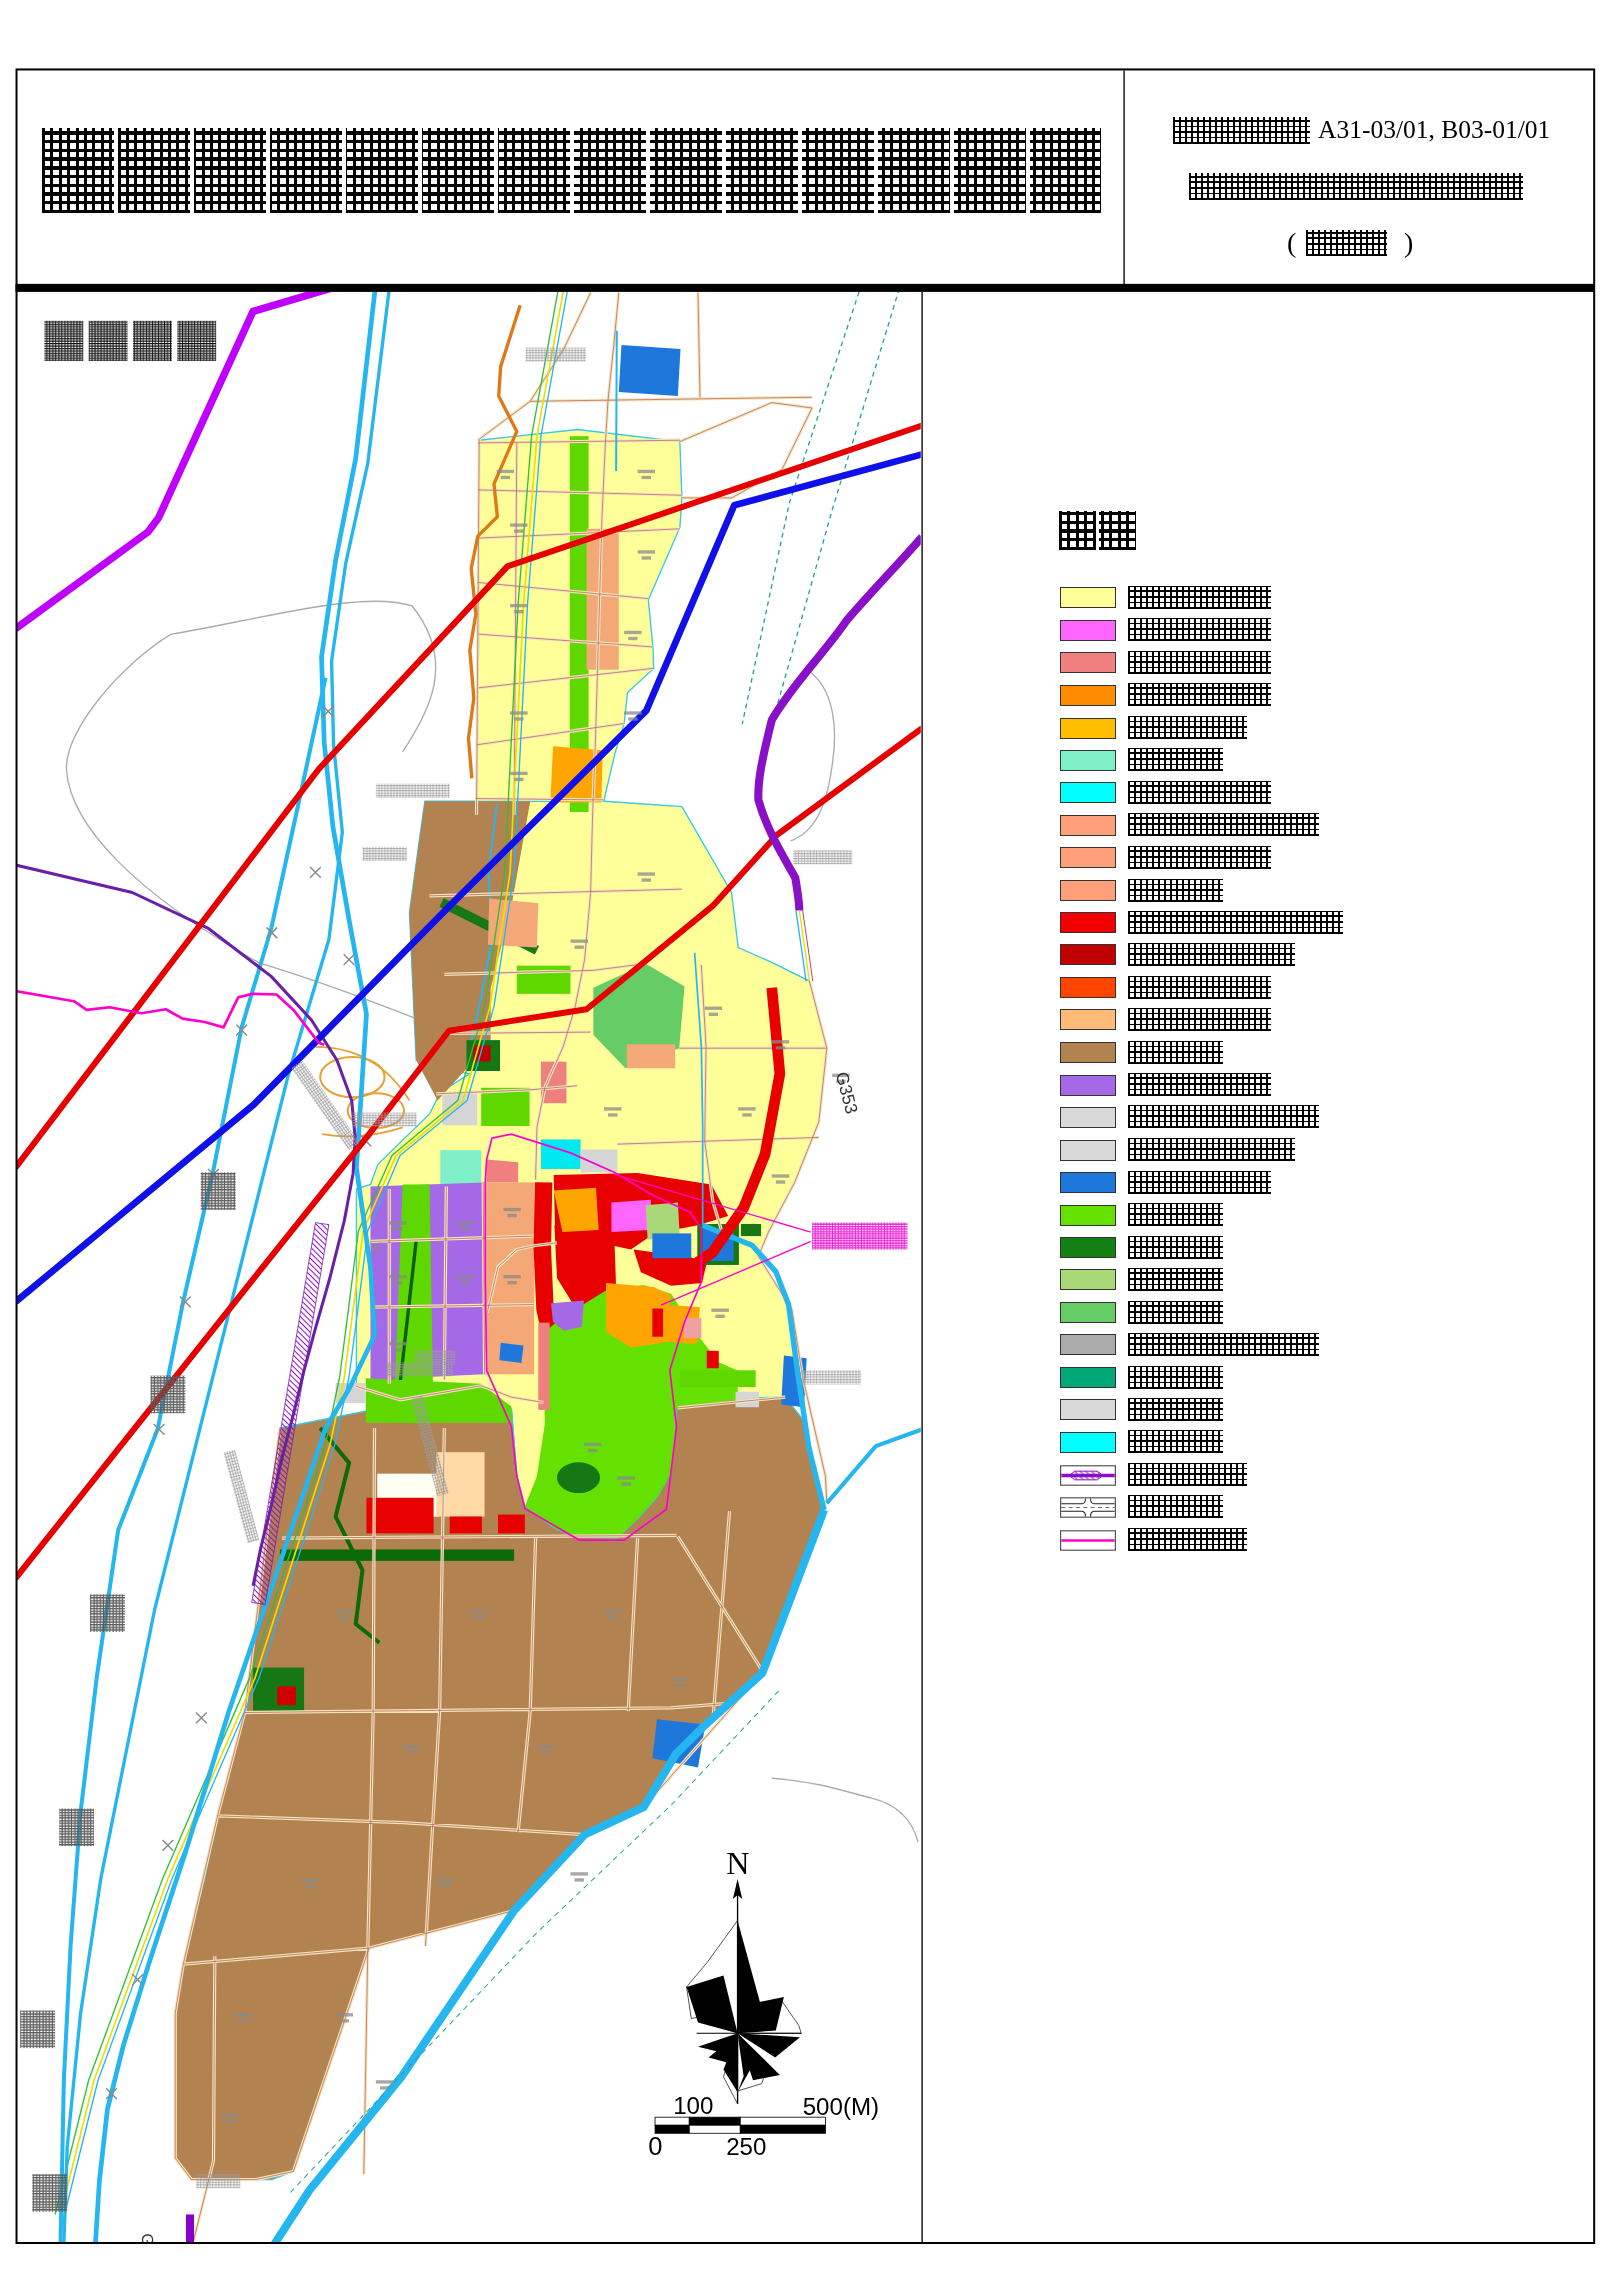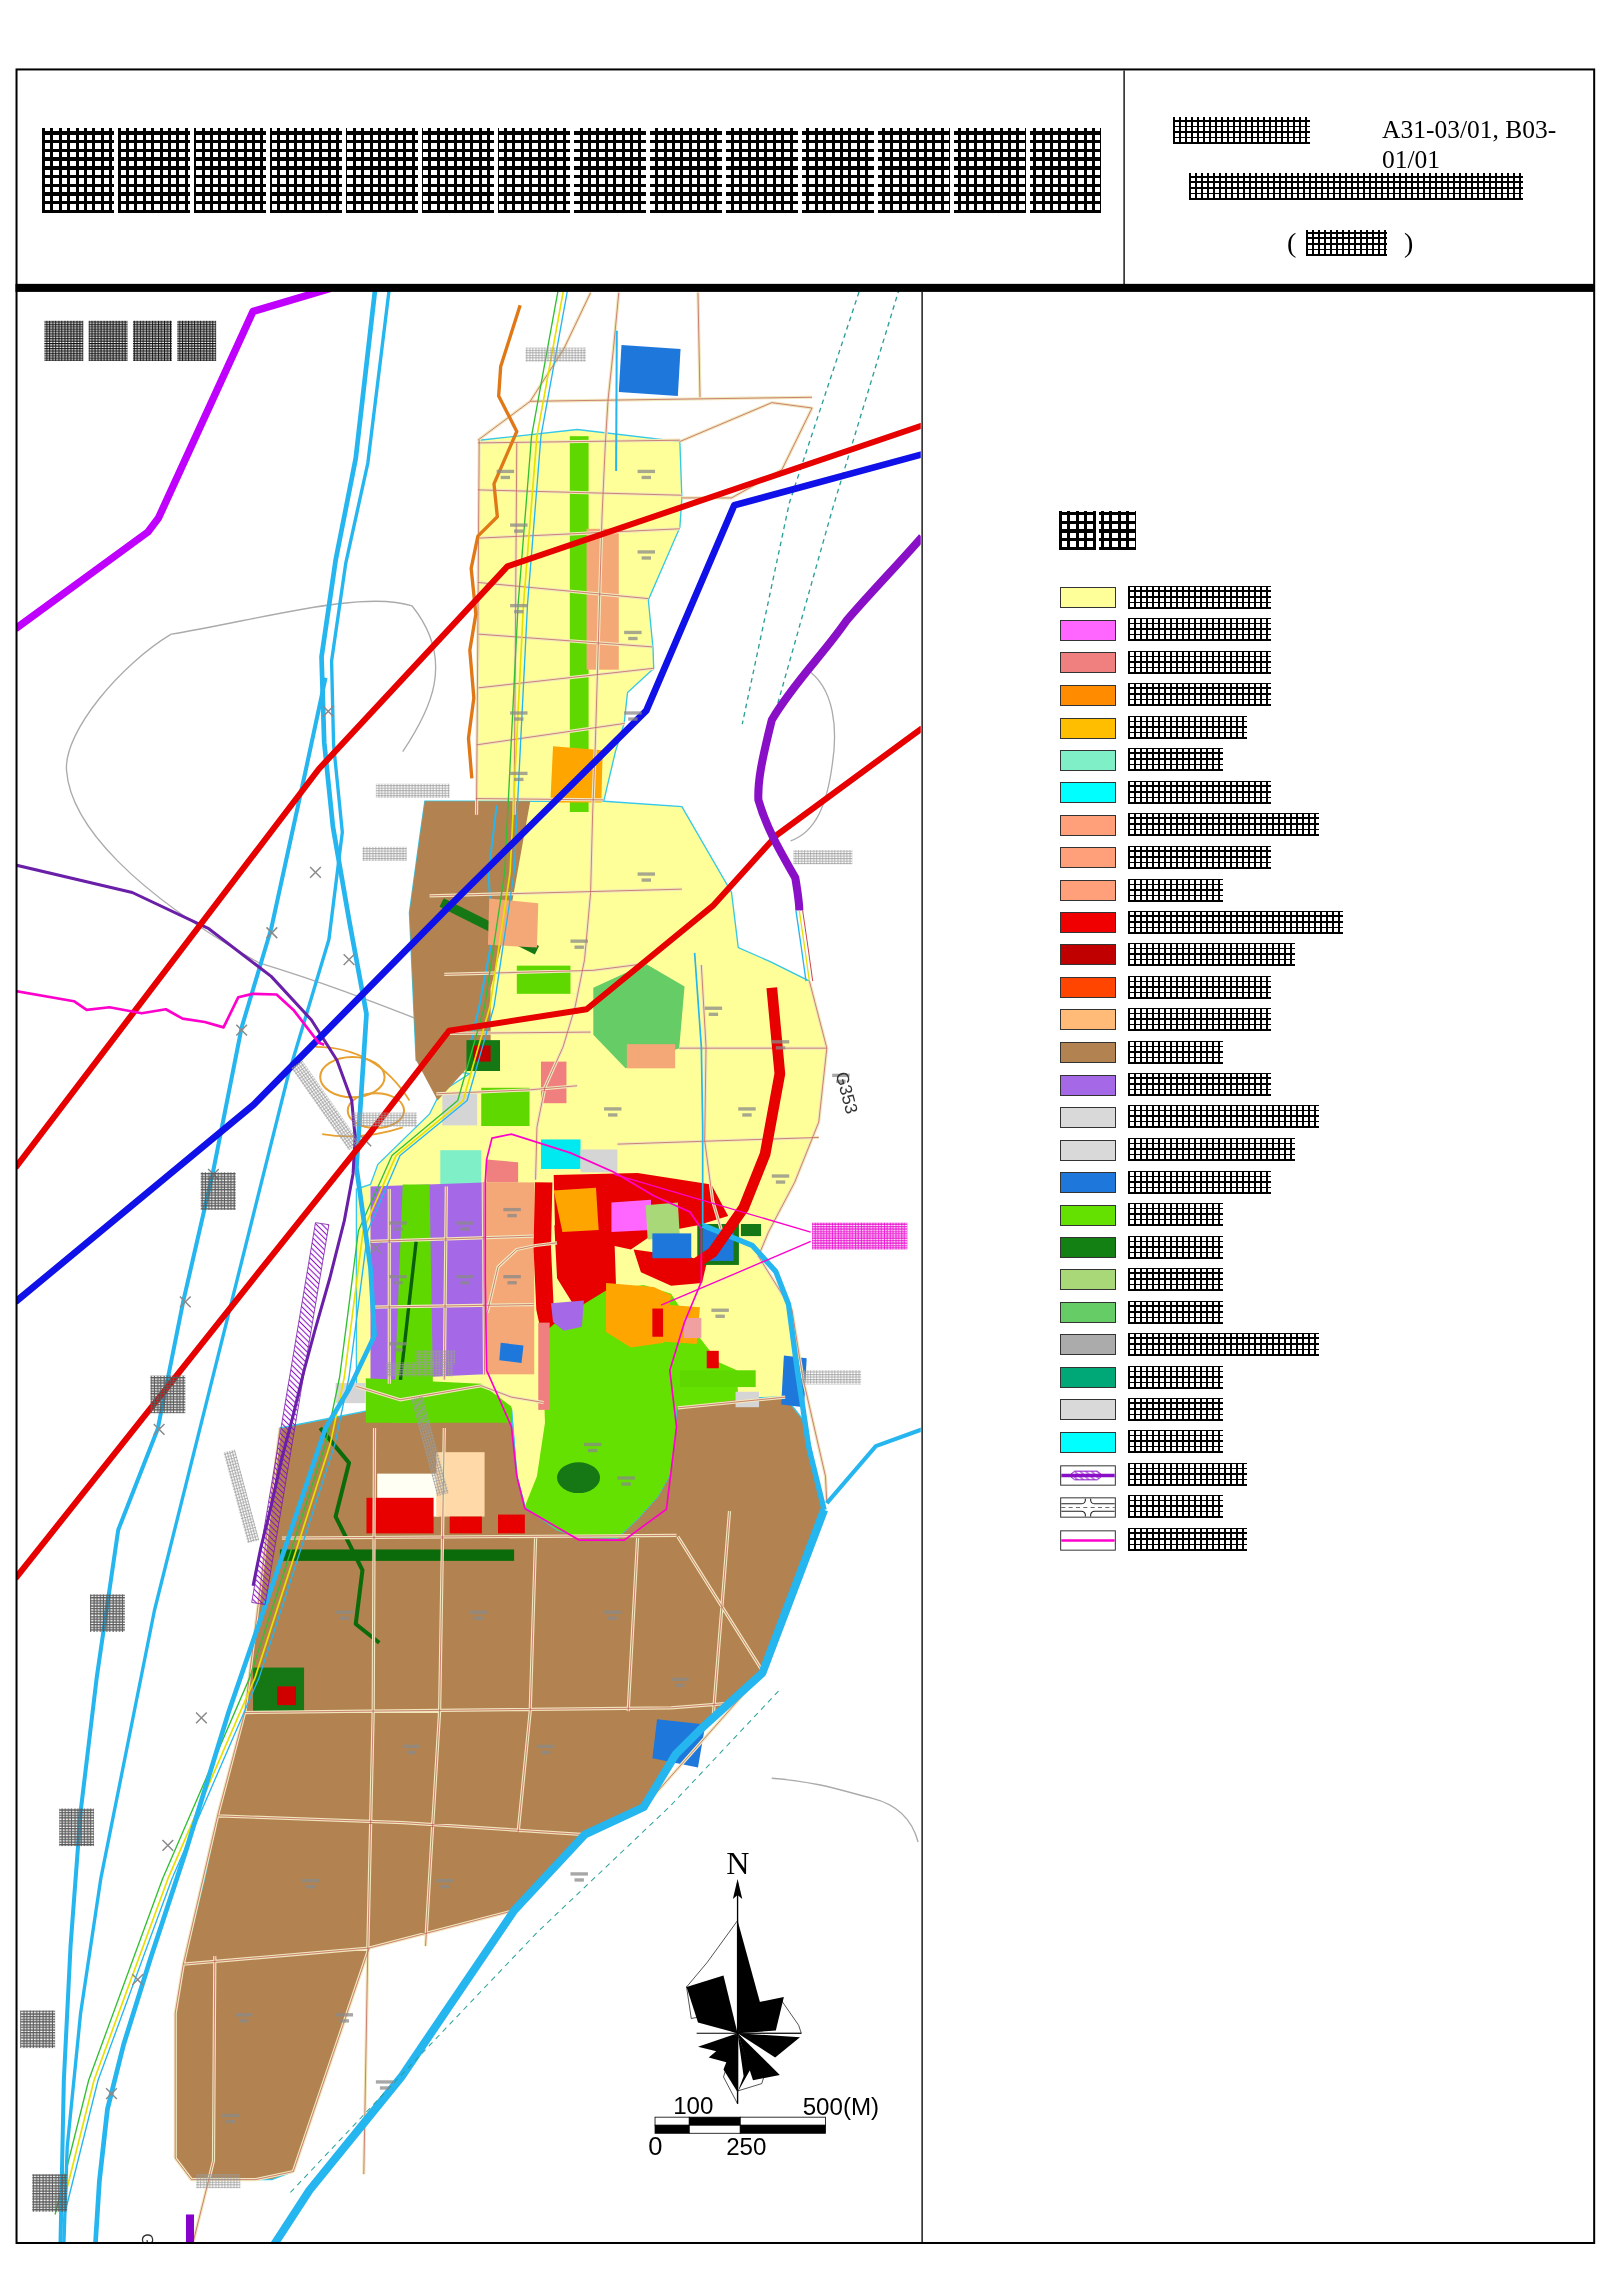--- a/index.html
+++ b/index.html
@@ -4,21 +4,21 @@
 body{width:1606px;height:2295px;position:relative;background:#fff;font-family:"Liberation Sans",sans-serif;overflow:hidden}
 .cjkT,.cjkS,.cjkM{position:absolute;--g:repeating-linear-gradient(0deg,#000 0 3.4px,rgba(0,0,0,0) 3.4px 8.7px),repeating-linear-gradient(90deg,#000 0 3px,rgba(0,0,0,0) 3px 8.4px);background-image:var(--g)}
 .cjkS{--g:repeating-linear-gradient(0deg,#000 0 1.7px,rgba(0,0,0,0) 1.7px 5.6px),repeating-linear-gradient(90deg,#000 0 1.6px,rgba(0,0,0,0) 1.6px 6px)}
 .st{position:absolute;font-family:"Liberation Serif",serif;color:#000}
 </style></head><body>
 
 <div class="cjkT" style="left:42px;top:128px;width:1059px;height:85px;background-image:repeating-linear-gradient(90deg,rgba(0,0,0,0) 0 72px,#fff 72px 76px),var(--g);"></div>
 
 <div class="cjkS" style="left:1173px;top:117px;width:137px;height:27px;"></div>
 
-<div class="st" style="left:1382px;top:115px;font-size:25.5px">A31-03/01, B03-01/01</div>
+<div class="st" style="left:1318px;top:115px;font-size:25.5px">A31-03/01, B03-01/01</div>
 
 <div class="cjkS" style="left:1189px;top:173px;width:334px;height:27px;"></div>
 
 <div class="st" style="left:1287px;top:227px;font-size:28px">(</div>
 <div class="st" style="left:1404px;top:227px;font-size:28px">)</div>
 
 <div class="cjkS" style="left:1306px;top:230px;width:81px;height:25.5px;"></div>
 
 <div class="cjkT" style="left:1059px;top:511px;width:79px;height:39px;background-image:repeating-linear-gradient(90deg,rgba(0,0,0,0) 0 37px,#fff 37px 40px),var(--g);"></div>
 

